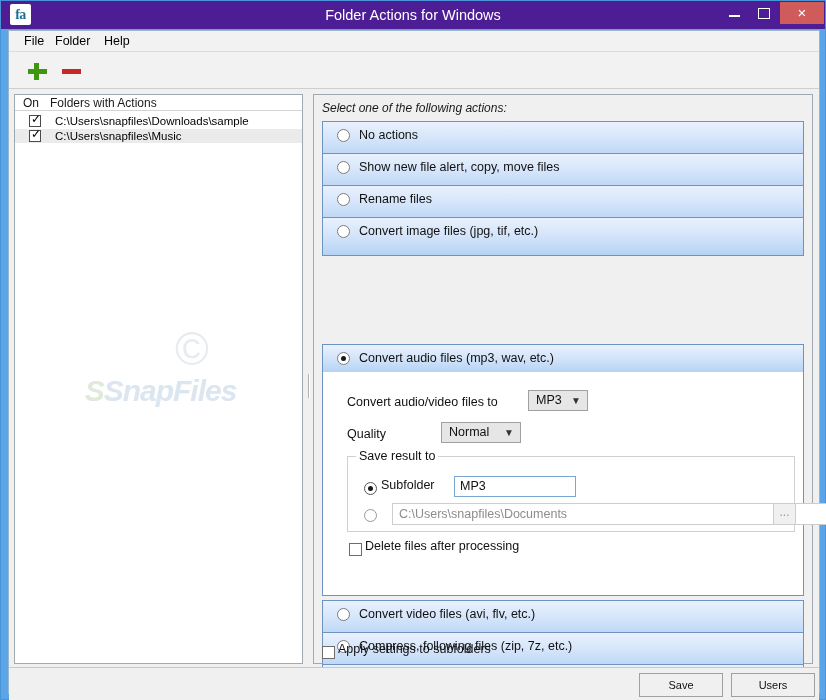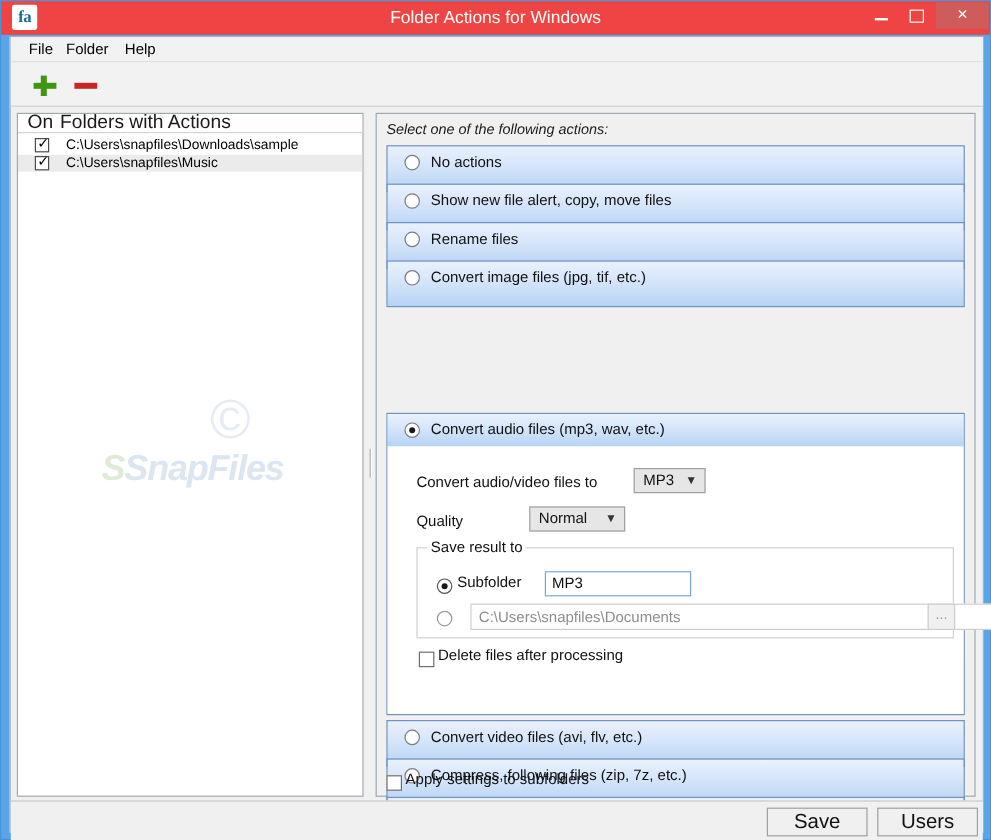--- a/index.html
+++ b/index.html
@@ -18,21 +18,21 @@
     width: 826px; height: 700px;
     background: #5aa5e8;
     border: 1px solid #4a93d6;
   }
 
   
   #titlebar {
     position: absolute;
     left: 0; top: 0;
     width: 824px; height: 28px;
-    background: #ef4444;
+    background: #4c1d95;
   }
   #app-icon {
     position: absolute;
     left: 9px; top: 3px;
     width: 21px; height: 21px;
     background: #ffffff;
     border-radius: 2px;
     font-family: "Liberation Serif", serif;
     font-size: 14px;
     font-weight: bold;
@@ -147,21 +147,21 @@
   #list-header {
     position: absolute;
     left: 0; top: 0;
     width: 287px; height: 16px;
     background: #ffffff;
     border-bottom: 1px solid #d4d4d4;
   }
   #list-header .col {
     position: absolute;
     top: 0; height: 16px; line-height: 16px;
-    font-size: 16px; color: #1a1a1a;
+    font-size: 12px; color: #1a1a1a;
   }
   #col-on { left: 8px; }
   #col-folders { left: 35px; }
   .list-row {
     position: absolute;
     left: 0; width: 287px; height: 14px;
     cursor: default;
   }
   .list-row.selected { background: #ebebeb; }
   .row-check {
@@ -420,21 +420,21 @@
     border-top: 1px solid #c9c9c9;
   }
   .dlgbtn {
     position: absolute;
     top: 5px;
     width: 84px; height: 24px;
     background: #f0f0f0;
     border: 1px solid #a0a0a0;
     line-height: 22px;
     text-align: center;
-    font-size: 17px; color: #111111;
+    font-size: 11px; color: #111111;
     cursor: default;
   }
   #btn-save { left: 630px; }
   #btn-cancel { left: 722px; }
 </style>
 </head>
 <body>
 
 <div id="window">
 

